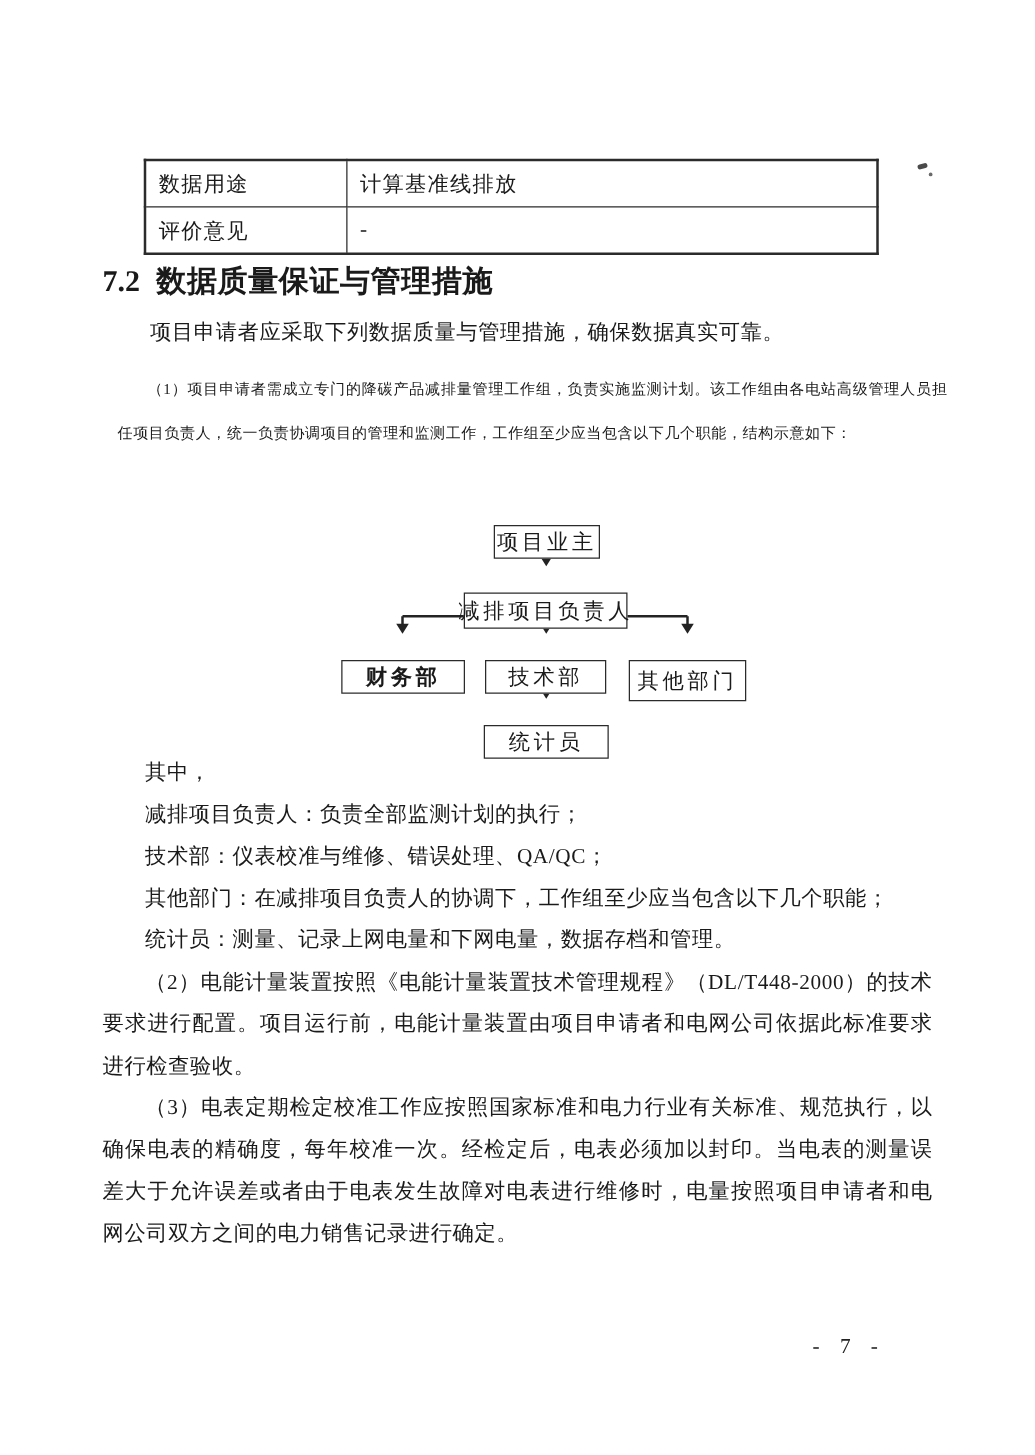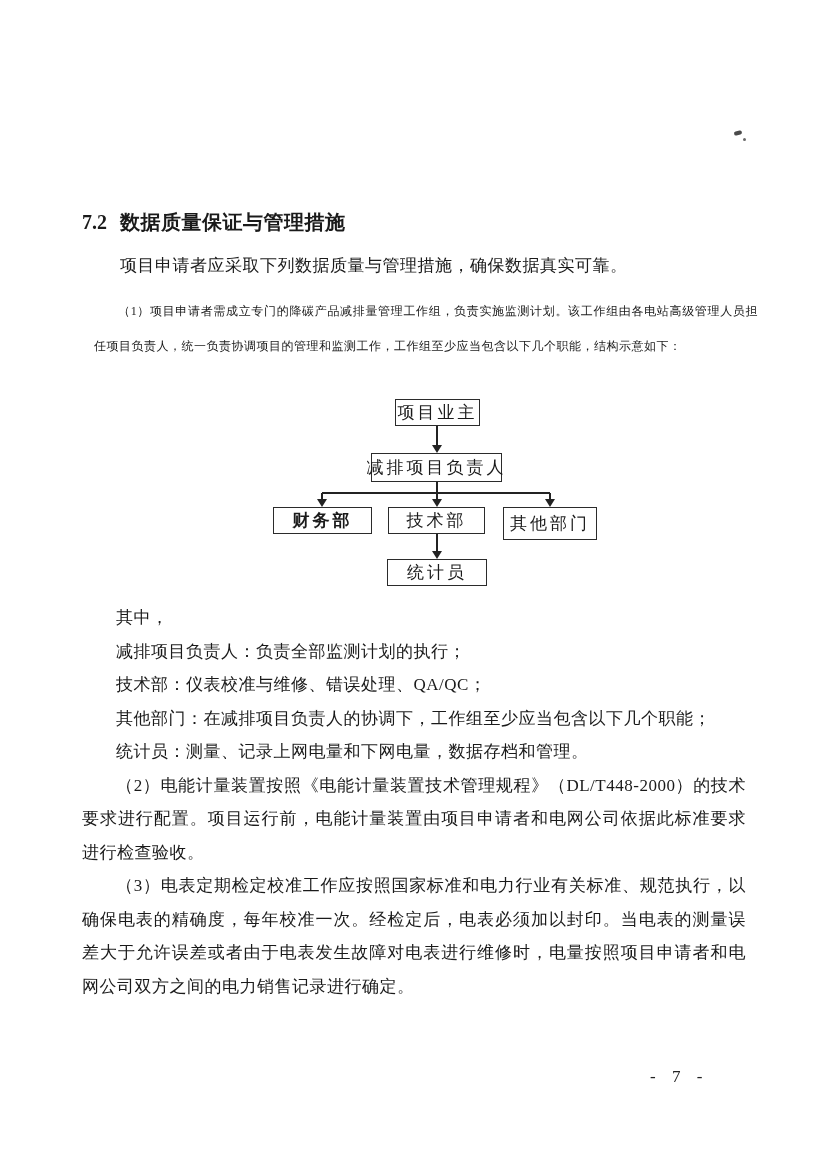--- a/index.html
+++ b/index.html
@@ -28,21 +28,21 @@
     padding: 0 10px;
     letter-spacing: 1px;
   }
   .top-table td.c1 { width: 140px; }
   
   .heading {
     position: absolute;
     left: 82px;
     top: 209px;
     margin: 0;
-    font-size: 20px;
+    font-size: 24px;
     font-weight: bold;
     letter-spacing: 0.5px;
   }
   .heading .num { margin-right: 13px; letter-spacing: 0; }
   
   .intro {
     position: absolute;
     left: 82px;
     top: 250px;
     width: 664px;
@@ -76,20 +76,21 @@
     position: absolute;
     box-sizing: border-box;
     border: 1.5px solid #2b2b2b;
     background: #fff;
     display: flex;
     align-items: center;
     justify-content: center;
     font-size: 17px;
     letter-spacing: 3px;
     white-space: nowrap;
+    margin-top: 21px;
   }
   .node-owner       { left: 395px; top: 6px;   width: 85px;  height: 27px; }
   .node-manager     { left: 371px; top: 60px;  width: 131px; height: 29px; }
   .node-finance     { left: 273px; top: 114px; width: 99px;  height: 27px; font-weight: bold; }
   .node-technical   { left: 388px; top: 114px; width: 97px;  height: 27px; }
   .node-other       { left: 503px; top: 114px; width: 94px;  height: 33px; }
   .node-statistician{ left: 387px; top: 166px; width: 100px; height: 27px; font-family: Liberation Serif, serif; }
   
   .lower {
     position: absolute;
@@ -122,20 +123,32 @@
   }
 </style>
 </head>
 <body>
 
 <div class="page">
 
   <div class="speck-a"></div>
   <div class="speck-b"></div>
 
+  <table class="top-table">
+    <tbody>
+      <tr>
+        <td class="c1">数据用途</td>
+        <td>计算基准线排放</td>
+      </tr>
+      <tr>
+        <td class="c1">评价意见</td>
+        <td>-</td>
+      </tr>
+    </tbody>
+  </table>
 
   <h2 class="heading">
     <span class="num">7.2</span><span>数据质量保证与管理措施</span>
   </h2>
 
   <p class="intro">项目申请者应采取下列数据质量与管理措施，确保数据真实可靠。</p>
 
   <p class="p1">（1）项目申请者需成立专门的降碳产品减排量管理工作组，负责实施监测计划。该工作组由各电站高级管理人员担任项目负责人，统一负责协调项目的管理和监测工作，工作组至少应当包含以下几个职能，结构示意如下：</p>
 
   <div class="diagram">

